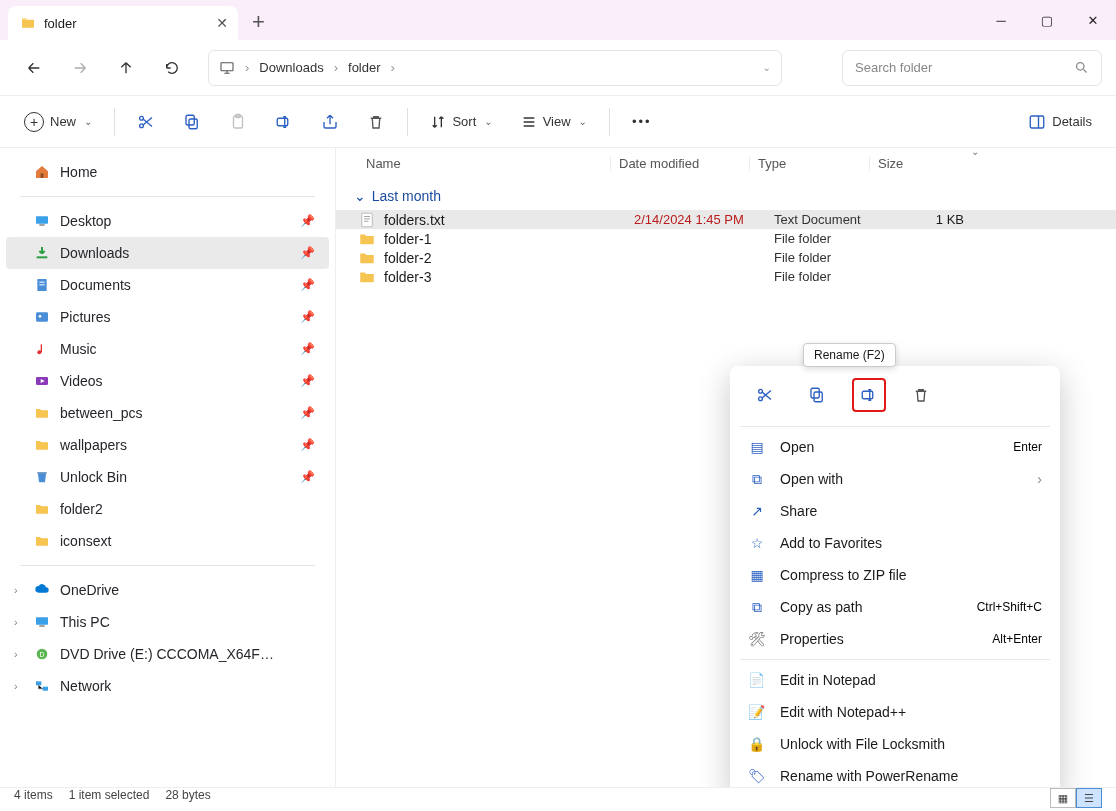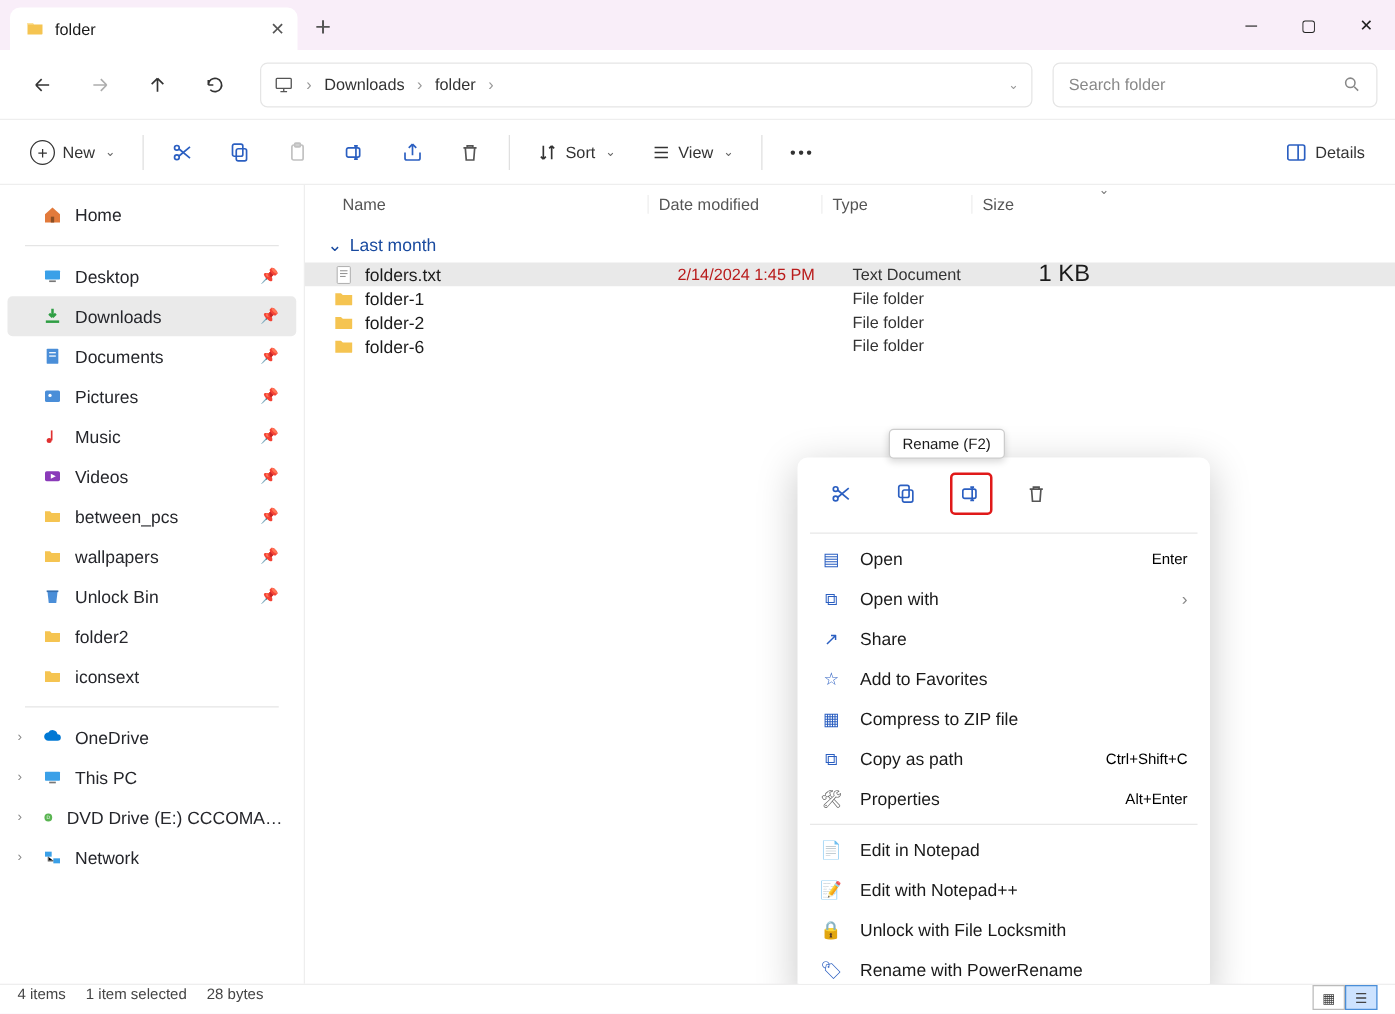--- a/index.html
+++ b/index.html
@@ -10,52 +10,52 @@
 .tab .folder-ic { width: 16px; height: 16px; margin-right: 8px; }
 .tab .close { position: absolute; right: 10px; color: #555; font-size: 14px; }
 .newtab { color: #555; font-size: 22px; margin-left: 14px; margin-top: 4px; }
 .win-controls { margin-left: auto; display: flex; }
 .win-controls div { width: 46px; height: 40px; display: flex; align-items: center; justify-content: center; color: #222; }
 
 .navbar { height: 56px; background: #fff; display: flex; align-items: center; padding: 0 14px; gap: 6px; border-bottom: 1px solid #eee; }
 .nav-btn { width: 40px; height: 36px; display: flex; align-items: center; justify-content: center; color: #555; border-radius: 4px; }
 .breadcrumb { flex: 1; display: flex; align-items: center; height: 36px; border: 1px solid #e5e5e5; border-radius: 6px; margin: 0 10px; padding: 0 10px; gap: 10px; color: #333; }
 .bc-sep { color: #999; }
-.search { width: 260px; height: 36px; border: 1px solid #e5e5e5; border-radius: 6px; display: flex; align-items: center; padding: 0 12px; color: #888; }
+.search { width: 260px; height: 36px; border: 1px solid #e5e5e5; border-radius: 6px; display: flex; align-items: center; padding: 0 12px; color: #888; margin-left: 44px; }
 .search .mag { margin-left: auto; }
 
 .toolbar { height: 52px; background: #fff; display: flex; align-items: center; padding: 0 14px; gap: 8px; border-bottom: 1px solid #eee; }
 .tool-btn { display: flex; align-items: center; padding: 0 10px; height: 36px; border-radius: 4px; gap: 6px; color: #333; }
 .circle-plus { width: 20px; height: 20px; border: 1.5px solid #333; border-radius: 50%; display: flex; align-items: center; justify-content: center; font-size: 14px; line-height: 1; }
 .vdiv { width: 1px; height: 28px; background: #e0e0e0; margin: 0 4px; }
 .chev { font-size: 10px; color: #666; margin-left: 2px; }
 
 .body-row { display: flex; height: calc(100% - 40px - 56px - 52px - 24px); background: #fff; }
-.sidebar { width: 244px; border-right: 1px solid #eee; padding: 8px 6px; overflow-y: auto; font-size: 14px; }
+.sidebar { width: 336px; border-right: 1px solid #eee; padding: 8px 6px; overflow-y: auto; font-size: 14px; }
 .side-item { display: flex; align-items: center; height: 32px; padding: 0 10px 0 28px; border-radius: 4px; gap: 10px; position: relative; color: #25262b; }
 .side-item.active { background: #eaeaea; border-radius: 4px; }
 .pin { position: absolute; right: 14px; color: #888; font-size: 12px; }
 .side-sep { height: 1px; background: #e5e5e5; margin: 8px 14px; }
 .side-chevron { position: absolute; left: 8px; color: #888; font-size: 11px; }
 
 .main { flex: 1; position: relative; overflow: hidden; }
 .cols { display: flex; height: 30px; align-items: center; padding-left: 24px; color: #555; font-size: 13px; }
 .col-name { flex: 0 0 250px; padding-left: 6px; }
 .col-date { flex: 0 0 140px; border-left: 1px solid #eee; border-right: 1px solid #eee; padding-left: 8px; }
 .col-type { flex: 0 0 120px; border-right: 1px solid #eee; padding-left: 8px; }
 .col-size { flex: 0 0 70px; padding-left: 8px; }
 .sort-ind { position: absolute; left: 635px; top: -2px; font-size: 10px; color: #777; }
 .group-hdr { display: flex; align-items: center; gap: 6px; color: #194a9f; padding: 10px 0 6px 18px; font-size: 14px; }
 .file-row { display: flex; align-items: center; height: 19px; padding-left: 22px; font-size: 14px; }
 .file-row.sel { background: #e9e9e9; }
 .fic { width: 18px; height: 18px; margin-right: 8px; }
 .fname { flex: 0 0 250px; }
 .fdate { flex: 0 0 140px; color: #b91c1c; font-size: 13px; }
 .ftype { flex: 0 0 120px; color: #333; font-size: 13px; }
-.fsize { flex: 0 0 70px; text-align: right; font-size: 19px; }
+.fsize { flex: 0 0 70px; text-align: right; font-size: 13px; }
 
 .tooltip { position: absolute; left: 467px; top: 195px; background: #fff; border: 1px solid #ccc; padding: 4px 10px; font-size: 12px; border-radius: 4px; box-shadow: 0 2px 6px rgba(0,0,0,0.15); z-index: 40; }
 
 .ctx-menu { position: absolute; left: 394px; top: 218px; width: 330px; background: #fff; border-radius: 8px; box-shadow: 0 8px 32px rgba(0,0,0,0.22); z-index: 30; padding: 6px 0; font-size: 14px; }
 .ctx-icons { display: flex; gap: 18px; padding: 6px 18px 10px; align-items: center; }
 .ctx-ic-btn { width: 34px; height: 34px; display: flex; align-items: center; justify-content: center; border-radius: 4px; }
 .ctx-ic-btn.hi { border: 2.5px solid #e01919; }
 .ctx-sep { height: 1px; background: #e8e8e8; margin: 4px 10px; }
 .ctx-item { display: flex; align-items: center; height: 32px; padding: 0 18px; gap: 14px; }
 .ctx-item .hint { margin-left: auto; color: #000000; font-size: 12px; }
@@ -371,21 +371,21 @@
           </svg>
           <span class="fname">folder-2</span>
           <span class="fdate"></span>
           <span class="ftype">File folder</span>
           <span class="fsize"></span>
         </div>
         <div class="file-row">
           <svg class="fic" viewBox="0 0 24 24">
             <path fill="#f5c451" d="M3 6h6l2 2h10v10a1 1 0 0 1-1 1H3z"></path>
           </svg>
-          <span class="fname">folder-6</span>
+          <span class="fname">folder-3</span>
           <span class="fdate"></span>
           <span class="ftype">File folder</span>
           <span class="fsize"></span>
         </div>
       </div>
 
     <div class="tooltip">Rename (F2)</div>
 
     <div class="ctx-menu">
       <div class="ctx-icons">

